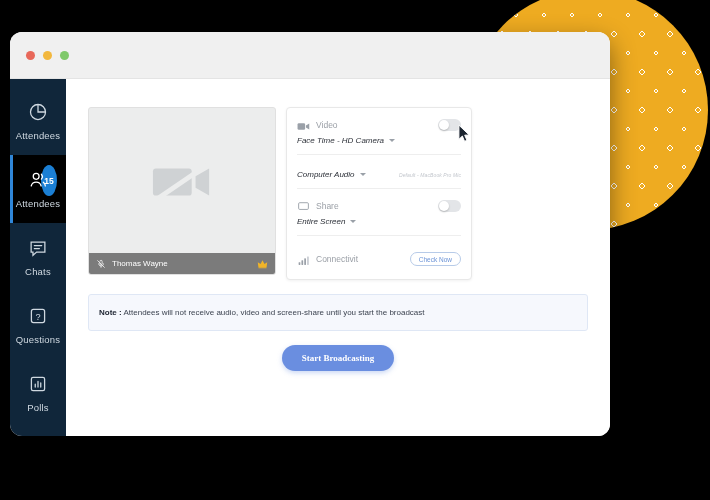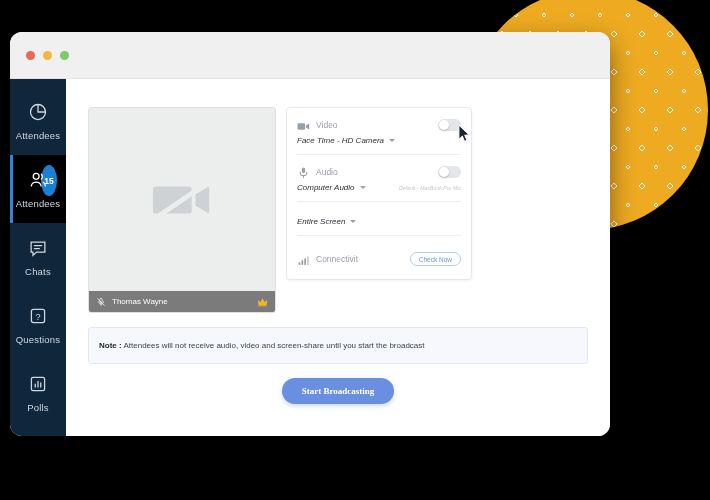--- a/index.html
+++ b/index.html
@@ -97,21 +97,21 @@
   .main {
     flex: 1 1 auto;
     background: #ffffff;
     position: relative;
     padding: 28px 22px;
   }
   .panes { display: flex; gap: 10px; align-items: flex-start; }
 
   .video-box {
     position: relative;
-    width: 188px; height: 206px;
+    width: 188px; height: 168px;
     background: #eceded;
     border: 1px solid #e0e0e0;
     border-radius: 3px;
     overflow: hidden;
     flex: 0 0 188px;
   }
   .video-placeholder {
     position: absolute; left: 50%; top: 46%;
     transform: translate(-50%,-50%);
   }
@@ -325,41 +325,39 @@
                     <span class="knob"></span>
                   </span>
               </div>
               <div class="set-sub">
                 <span class="ss-text">Face Time - HD Camera</span>
                 <span class="caret"></span>
               </div>
             </div>
 
             <div class="set-row">
-              <div class="set-top">
-                <span class="st-icon">
-                  <svg viewBox="0 0 24 24" width="13" height="13" fill="none" stroke="#9aa0a8" stroke-width="1.9" stroke-linecap="round">
-                    <rect x="9" y="2.6" width="6" height="10.4" rx="3" fill="#9aa0a8" stroke="none"></rect>
-                    <path d="M5.8 11.4a6.2 6.2 0 0 0 12.4 0"></path>
-                    <path d="M12 17.6V21"></path>
-                  </svg>
-                </span>
-                <span class="st-label">Audio</span>
-                <span class="toggle">
-                    <span class="knob"></span>
-                  </span>
-              </div>
               <div class="set-sub">
                 <span class="ss-text">Computer Audio</span>
                 <span class="caret"></span>
                 <span class="ss-hint">Default - MacBook Pro Mic</span>
               </div>
             </div>
 
             <div class="set-row">
+              <div class="set-top">
+                <span class="st-icon">
+                  <svg viewBox="0 0 24 24" width="13" height="13" fill="none" stroke="#9aa0a8" stroke-width="1.7" stroke-linejoin="round">
+                    <rect x="3" y="5" width="18" height="12.4" rx="2"></rect>
+                  </svg>
+                </span>
+                <span class="st-label">Share</span>
+                <span class="toggle">
+                    <span class="knob"></span>
+                  </span>
+              </div>
               <div class="set-sub">
                 <span class="ss-text">Entire Screen</span>
                 <span class="caret"></span>
               </div>
             </div>
 
             <div class="set-row">
               <div class="set-top" style="padding:6px 0 4px;justify-content:flex-end;">
                 <span class="st-icon">
                   <svg viewBox="0 0 24 24" width="13" height="13">

